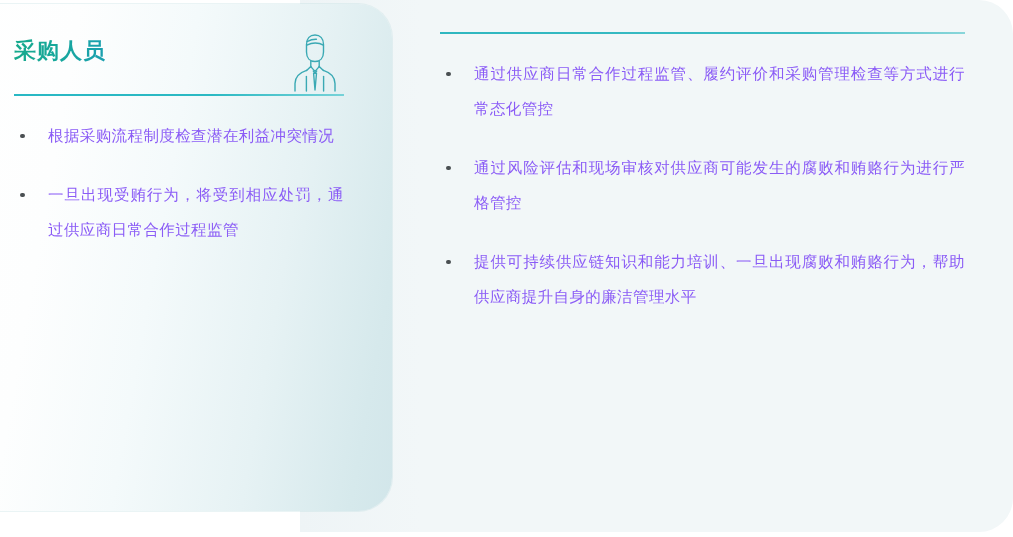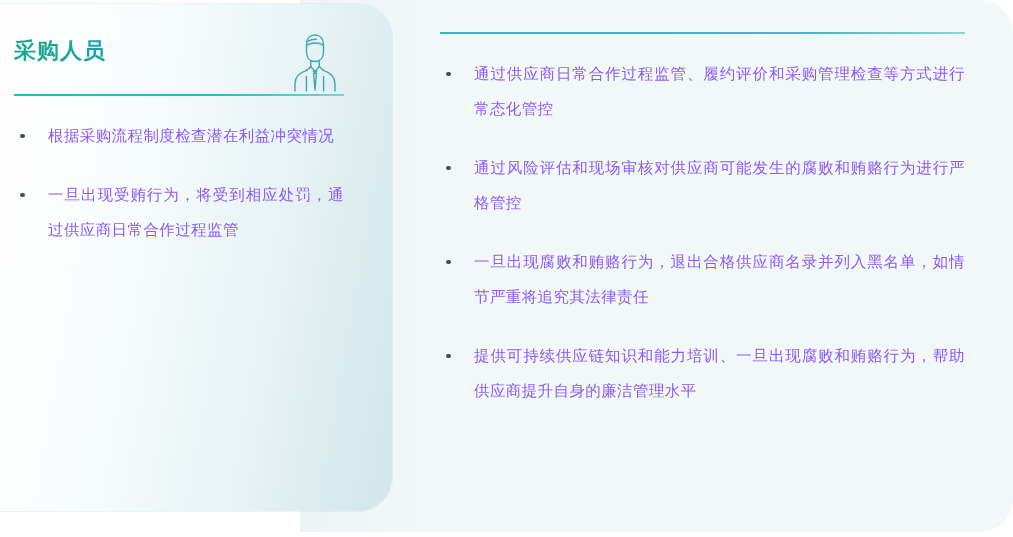--- a/index.html
+++ b/index.html
@@ -210,22 +210,18 @@
       <li>
         <span class="dot"></span>
         <span>通过供应商日常合作过程监管、履约评价和采购管理检查等方式进行常态化管控</span>
       </li>
       <li>
         <span class="dot"></span>
         <span>通过风险评估和现场审核对供应商可能发生的腐败和贿赂行为进行严格管控</span>
       </li>
       <li>
         <span class="dot"></span>
-        <span>一旦出现腐败和贿赂行为，退出合格供应商名录并列入黑名单，如情节严重将追究其法律责任</span>
-      </li>
-      <li>
-        <span class="dot"></span>
         <span>提供可持续供应链知识和能力培训、一旦出现腐败和贿赂行为，帮助供应商提升自身的廉洁管理水平</span>
       </li>
     </ul>
   </div>
 
 </div>
 
 </body></html>

